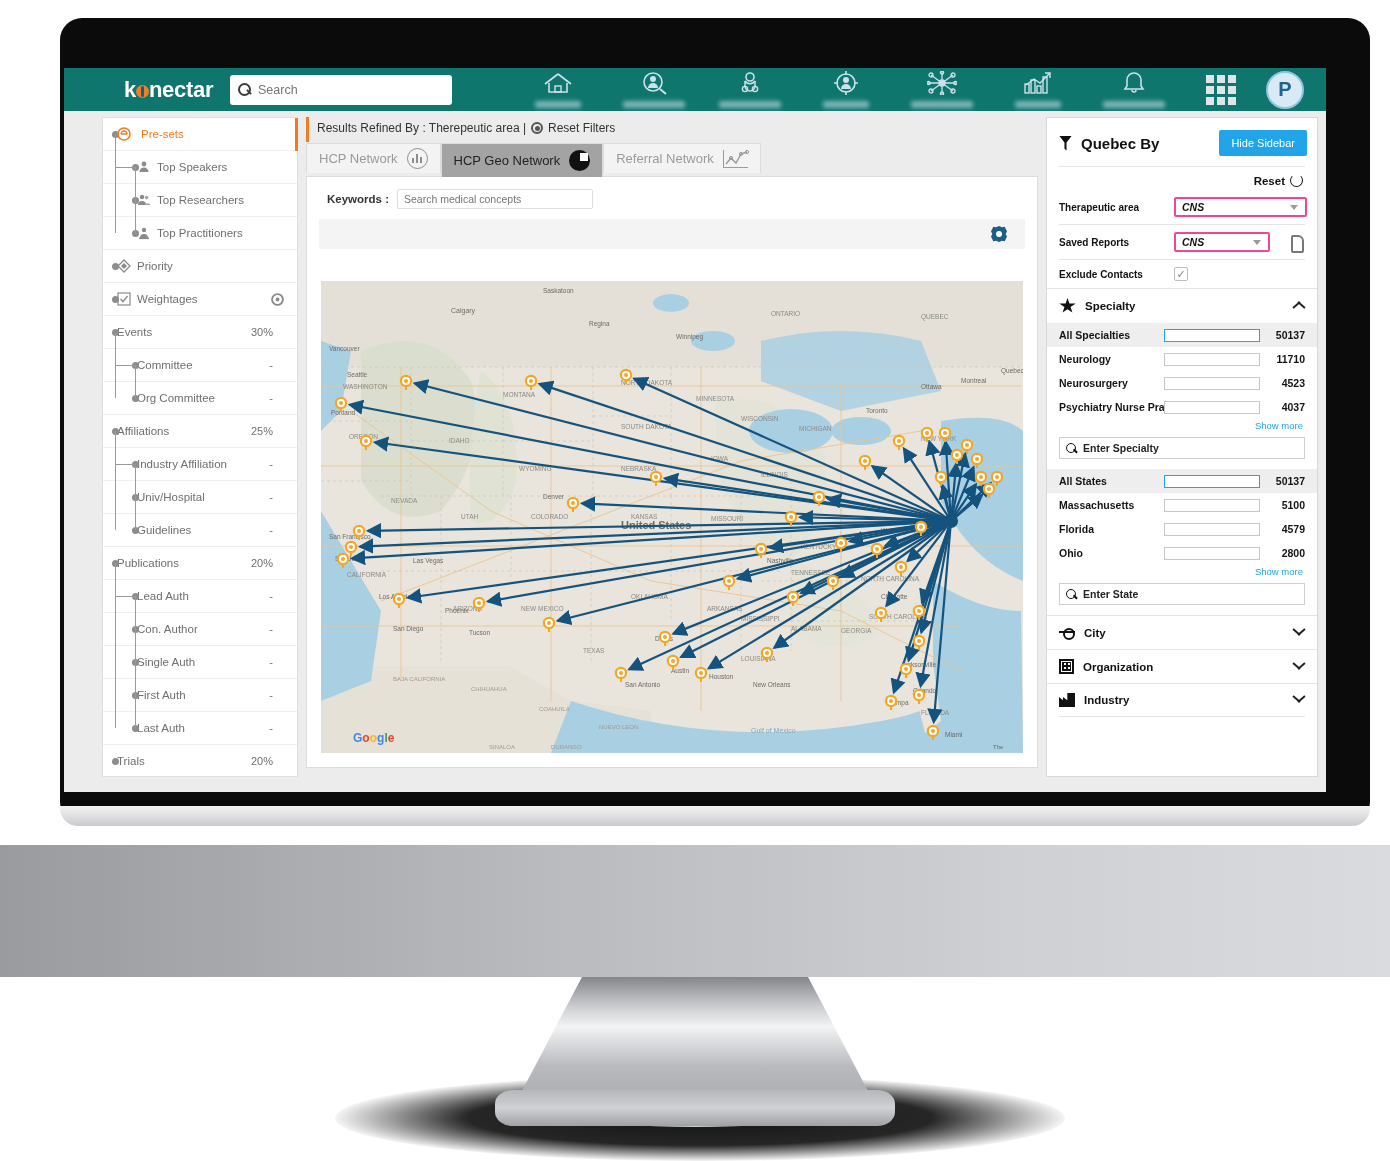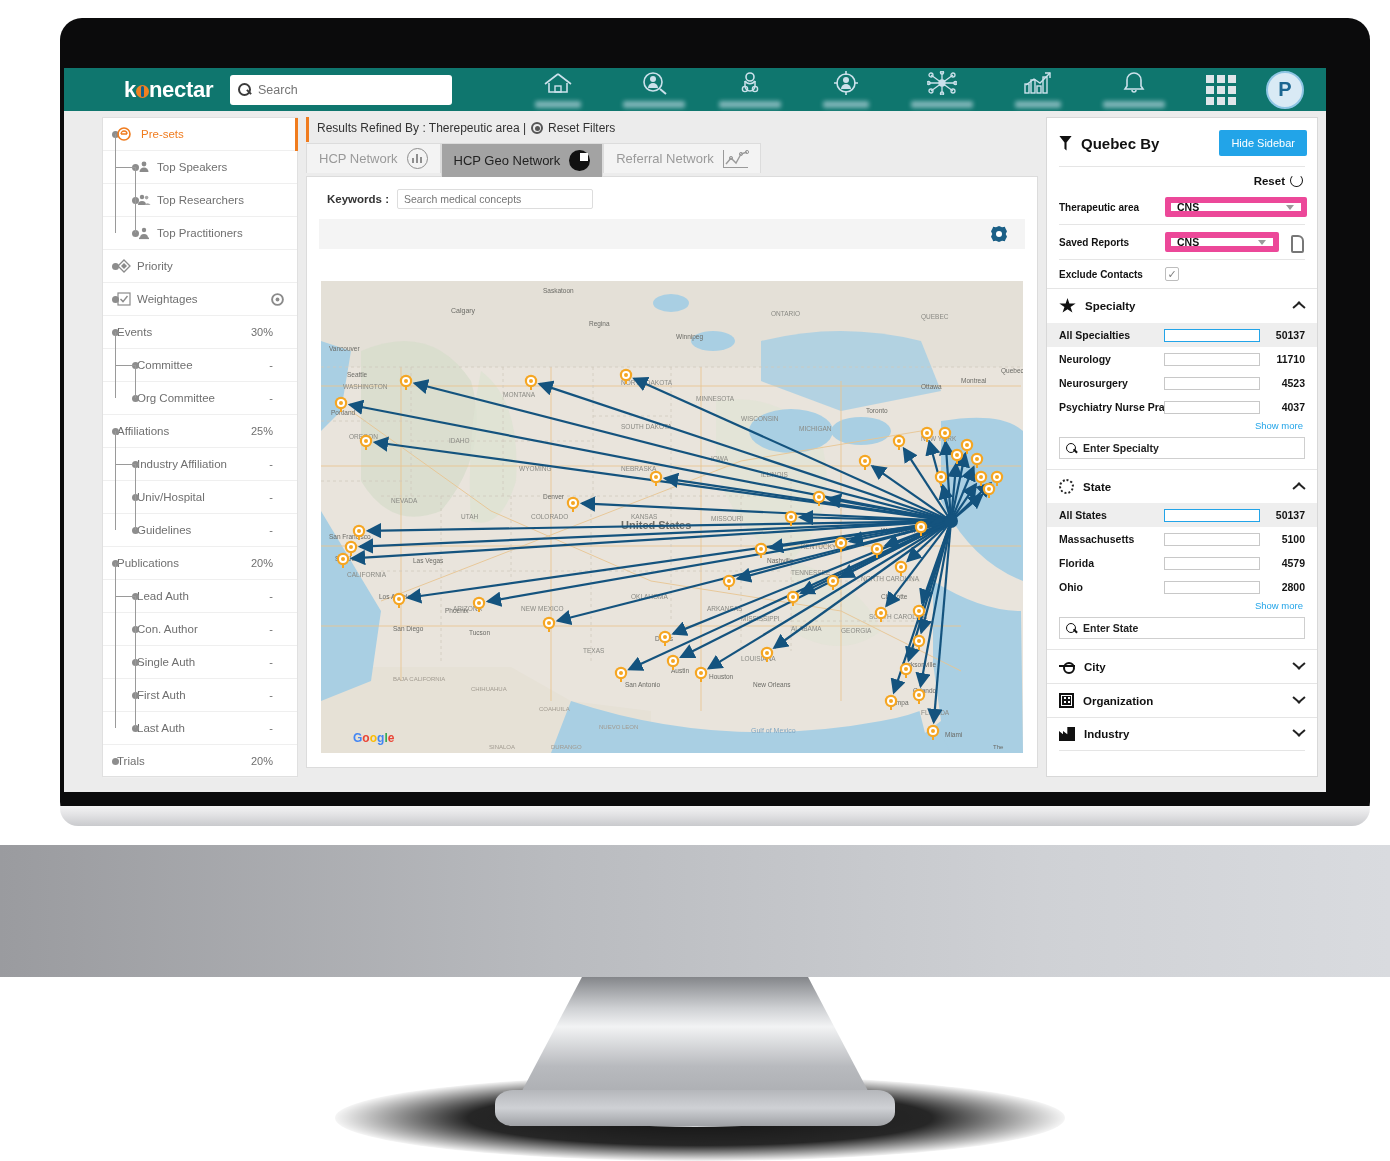--- a/index.html
+++ b/index.html
@@ -201,26 +201,26 @@
   #hide-sidebar-btn {
     margin-left:auto; background:#22a4e8; color:#fff; border:0; border-radius:2px;
     font-size:11px; padding:7px 12px; cursor:pointer; font-family:"Liberation Sans",sans-serif;
   }
   .funnel { width:13px; height:15px; background:#111;
     clip-path: polygon(0 0,100% 0,58% 46%,58% 100%,42% 88%,42% 46%); }
   .rs-divider{height:1px;background:#e5e5e5;margin:0 12px;}
   #reset-row { display:flex; align-items:center; justify-content:flex-end; padding:7px 14px 3px 0; gap:5px;}
   #reset-row .lbl{font-size:11.5px;font-weight:bold;color:#111;text-align:center;}
   .reset-ring{width:13px;height:13px;border-radius:50%;border:1.6px solid #111;border-top-color:transparent;}
-  .rs-field { display:flex; align-items:center; padding:7px 10px 7px 12px; gap:12px; }
+  .rs-field { display:flex; align-items:center; padding:7px 10px 7px 12px; gap:21px; }
   .rs-field .lbl { font-size:10px; color:#111; font-weight:bold; width:94px; }
   .rs-select {
-    flex:1; height:20px; border:6px solid #ec4899; border-radius:2px; font-size:10.5px;
+    flex:1; height:20px; border:2px solid #ec4899; border-radius:2px; font-size:10.5px;
     color:#111; display:flex; align-items:center; padding:0 6px; position:relative; font-weight:bold;
-    background:#fff; cursor:pointer;
+    background:#fff; cursor:pointer;font-style:italic;
   }
   .rs-select .caret{ position:absolute; right:7px; width:0;height:0;
     border-left:4px solid transparent;border-right:4px solid transparent;border-top:5px solid #9b9b9b;}
   .save-ico{width:16px;height:16px;position:relative;}
   .save-ico::before{content:"";position:absolute;left:0;top:1px;width:9px;height:14px;border:2px solid #777;border-radius:2px 6px 2px 2px;}
   .cb { width:14px;height:14px;border:1px solid #bdbdbd;border-radius:2px;display:flex;
         align-items:center;justify-content:center;color:#7f7f7f;font-size:11px;cursor:pointer;background:#fff;}
   .facet-head {
     display:flex; align-items:center; gap:9px; padding:9px 12px 9px 12px;
     border-top:1px solid #e5e5e5; cursor:pointer;
@@ -1138,25 +1138,20 @@
                 <span class="bar-track"><span class="bar-fill" style="width:45%"></span></span>
                 <span class="fcount">4037</span>
               </div>
               <div class="show-more">Show more</div>
               <div class="facet-search">
                 <span class="fsicon"></span>
                 <span>Enter Specialty</span>
               </div>
             </div>
             <div>
-              <div class="facet-head">
-                <span class="dotted-circle"></span>
-                <span class="ftitle">State</span>
-                <span class="chev up"></span>
-              </div>
               <div class="facet-row hl">
                 <span class="fname">All States</span>
                 <span class="bar-track full"><span class="bar-fill" style="width:100%"></span></span>
                 <span class="fcount">50137</span>
               </div>
               <div class="facet-row">
                 <span class="fname">Massachusetts</span>
                 <span class="bar-track"><span class="bar-fill" style="width:39%"></span></span>
                 <span class="fcount">5100</span>
               </div>

